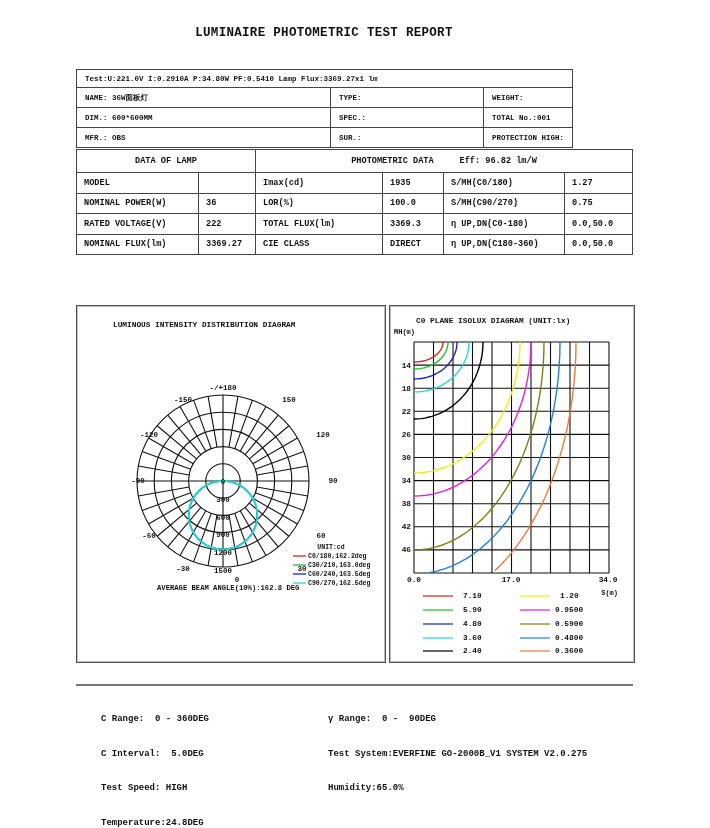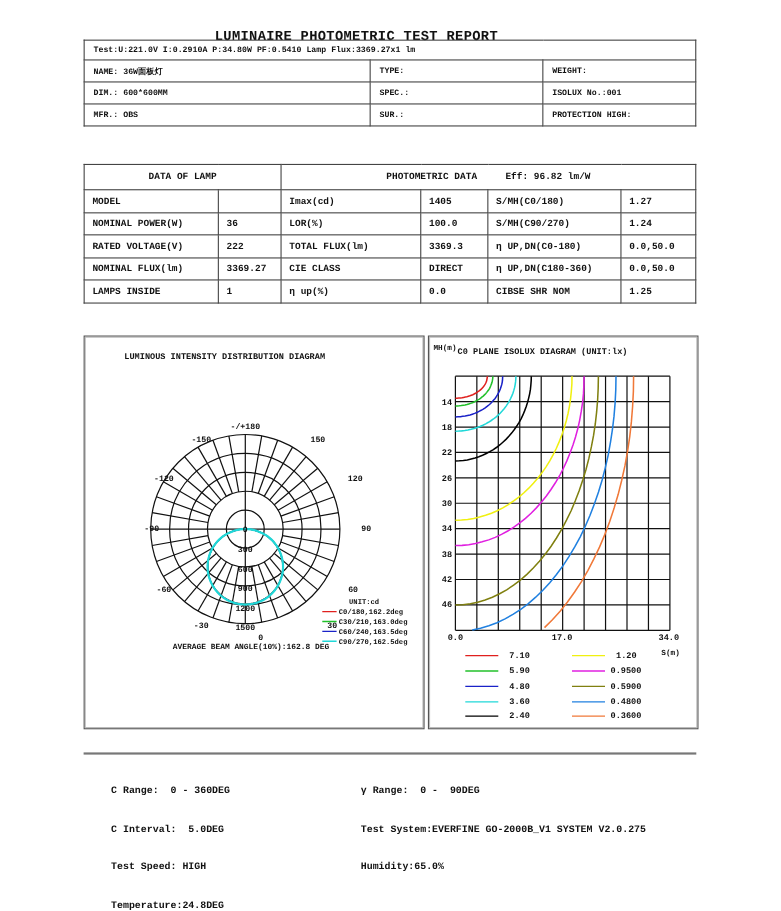--- a/index.html
+++ b/index.html
@@ -2,21 +2,21 @@
 <html><head>
 <meta charset="utf-8">
 <style>
   html, body { margin:0; padding:0; background:#ffffff; }
   body { width:710px; height:828px; position:relative; overflow:hidden;
          font-family:"Liberation Mono","DejaVu Sans Mono",monospace; color:#111; }
   .title { position:absolute; left:0; top:26px; width:648px; text-align:center;
            font-size:12.5px; font-weight:bold; letter-spacing:0.3px; }
   table.t { position:absolute; border-collapse:collapse; font-weight:bold; }
   table.t td { border:1px solid #444; font-size:8.2px; padding:0 8px; white-space:nowrap; }
-  #info { left:76px; top:36px; width:557px;padding-left:24px; }
+  #info { left:76px; top:69px; width:497px;padding-left:24px; }
   #info td { height:19px; font-size:7.5px; }
   #info tr:first-child td { height:17px; }
   #lamp { left:76px; top:149px; width:557px; }
   #lamp td { height:19.5px; font-size:8.6px; padding:0 7px; }
   #lamp td.c { text-align:center;margin-left:44px; }
   .panel { position:absolute; border:1px solid #555; box-shadow: inset 0 0 0 1px #bbb; }
   #polar-panel { left:76px; top:305px; width:308px; height:356px; }
   #isolux-panel { left:389px; top:305px; width:244px; height:356px; }
   .ptitle { position:absolute; font-size:7.8px; font-weight:bold; white-space:nowrap; }
   svg text { font-family:"Liberation Mono","DejaVu Sans Mono",monospace; font-weight:bold; }
@@ -34,75 +34,67 @@
         <td colspan="3">Test:U:221.0V I:0.2910A P:34.80W PF:0.5410  Lamp Flux:3369.27x1 lm</td>
       </tr>
   <tr>
     <td style="width:243px">NAME: 36W面板灯</td>
     <td style="width:140px">TYPE:</td>
     <td>WEIGHT:</td>
   </tr>
   <tr>
     <td>DIM.: 600*600MM</td>
     <td>SPEC.:</td>
-    <td>ISOLUX No.:001</td>
+    <td>TOTAL No.:001</td>
   </tr>
   <tr>
     <td>MFR.: OBS</td>
     <td>SUR.:</td>
     <td>PROTECTION HIGH:</td>
   </tr>
 </tbody>
   </table>
 
 <table class="t" id="lamp">
   <tbody>
       <tr>
     <td colspan="2" class="c" style="height:22px">DATA OF LAMP</td>
     <td colspan="4" style="text-align:center;white-space:pre">PHOTOMETRIC DATA     Eff: 96.82 lm/W</td>
   </tr>
   <tr>
     <td style="width:107px;border-right:1px solid #444"><span>MODEL</span></td>
     <td style="width:42px"></td>
     <td style="width:112px">Imax(cd)</td>
-    <td style="width:46px">1405</td>
+    <td style="width:46px">1935</td>
     <td style="width:106px">S/MH(C0/180)</td>
     <td>1.27</td>
   </tr>
   <tr>
     <td>NOMINAL POWER(W)</td>
     <td>36</td>
     <td>LOR(%)</td>
     <td>100.0</td>
     <td>S/MH(C90/270)</td>
-    <td>1.24</td>
+    <td>0.75</td>
   </tr>
   <tr>
     <td>RATED VOLTAGE(V)</td>
     <td>222</td>
     <td>TOTAL FLUX(lm)</td>
     <td>3369.3</td>
     <td>η UP,DN(C0-180)</td>
     <td>0.0,50.0</td>
   </tr>
   <tr>
     <td>NOMINAL FLUX(lm)</td>
     <td>3369.27</td>
     <td>CIE CLASS</td>
     <td>DIRECT</td>
     <td>η UP,DN(C180-360)</td>
     <td>0.0,50.0</td>
-  </tr>
-  <tr>
-    <td>LAMPS INSIDE</td>
-    <td>1</td>
-    <td>η up(%)</td>
-    <td>0.0</td>
-    <td>CIBSE SHR NOM</td>
-    <td>1.25</td>
   </tr>
 </tbody>
   </table>
 
 <div class="panel" id="polar-panel">
   <div class="ptitle" style="left:36px;top:15px">LUMINOUS INTENSITY DISTRIBUTION DIAGRAM</div>
   <svg width="308" height="356" style="position:absolute;left:0;top:0">
     <g id="polar-grid" stroke="#111" stroke-width="1.1" fill="none">
         <circle cx="146" cy="175" r="17.2"></circle>
         <circle cx="146" cy="175" r="34.4"></circle>
@@ -184,21 +176,21 @@
       <text x="231" y="270">C60/240,163.5deg</text>
       <line x1="216" y1="277" x2="229" y2="277" stroke="#20d8d8" stroke-width="1.3"></line>
       <text x="231" y="279">C90/270,162.5deg</text>
     </g>
     <text x="80" y="284" font-size="7.2" fill="#111">AVERAGE BEAM ANGLE(10%):162.8 DEG</text>
   </svg>
 </div>
 
 <div class="panel" id="isolux-panel">
   <div class="ptitle" style="left:26px;top:11px">C0 PLANE ISOLUX DIAGRAM (UNIT:lx)</div>
-  <div class="ptitle" style="left:4px;top:7px;font-size:7px">MH(m)</div>
+  <div class="ptitle" style="left:4px;top:22px;font-size:7px">MH(m)</div>
   <svg width="244" height="356" style="position:absolute;left:0;top:0">
     <g id="iso-grid" stroke="#111" stroke-width="1.1">
         <line x1="24" y1="36" x2="24" y2="267"></line>
         <line x1="43.5" y1="36" x2="43.5" y2="267"></line>
         <line x1="63" y1="36" x2="63" y2="267"></line>
         <line x1="82.5" y1="36" x2="82.5" y2="267"></line>
         <line x1="102" y1="36" x2="102" y2="267"></line>
         <line x1="121.5" y1="36" x2="121.5" y2="267"></line>
         <line x1="141" y1="36" x2="141" y2="267"></line>
         <line x1="160.5" y1="36" x2="160.5" y2="267"></line>

